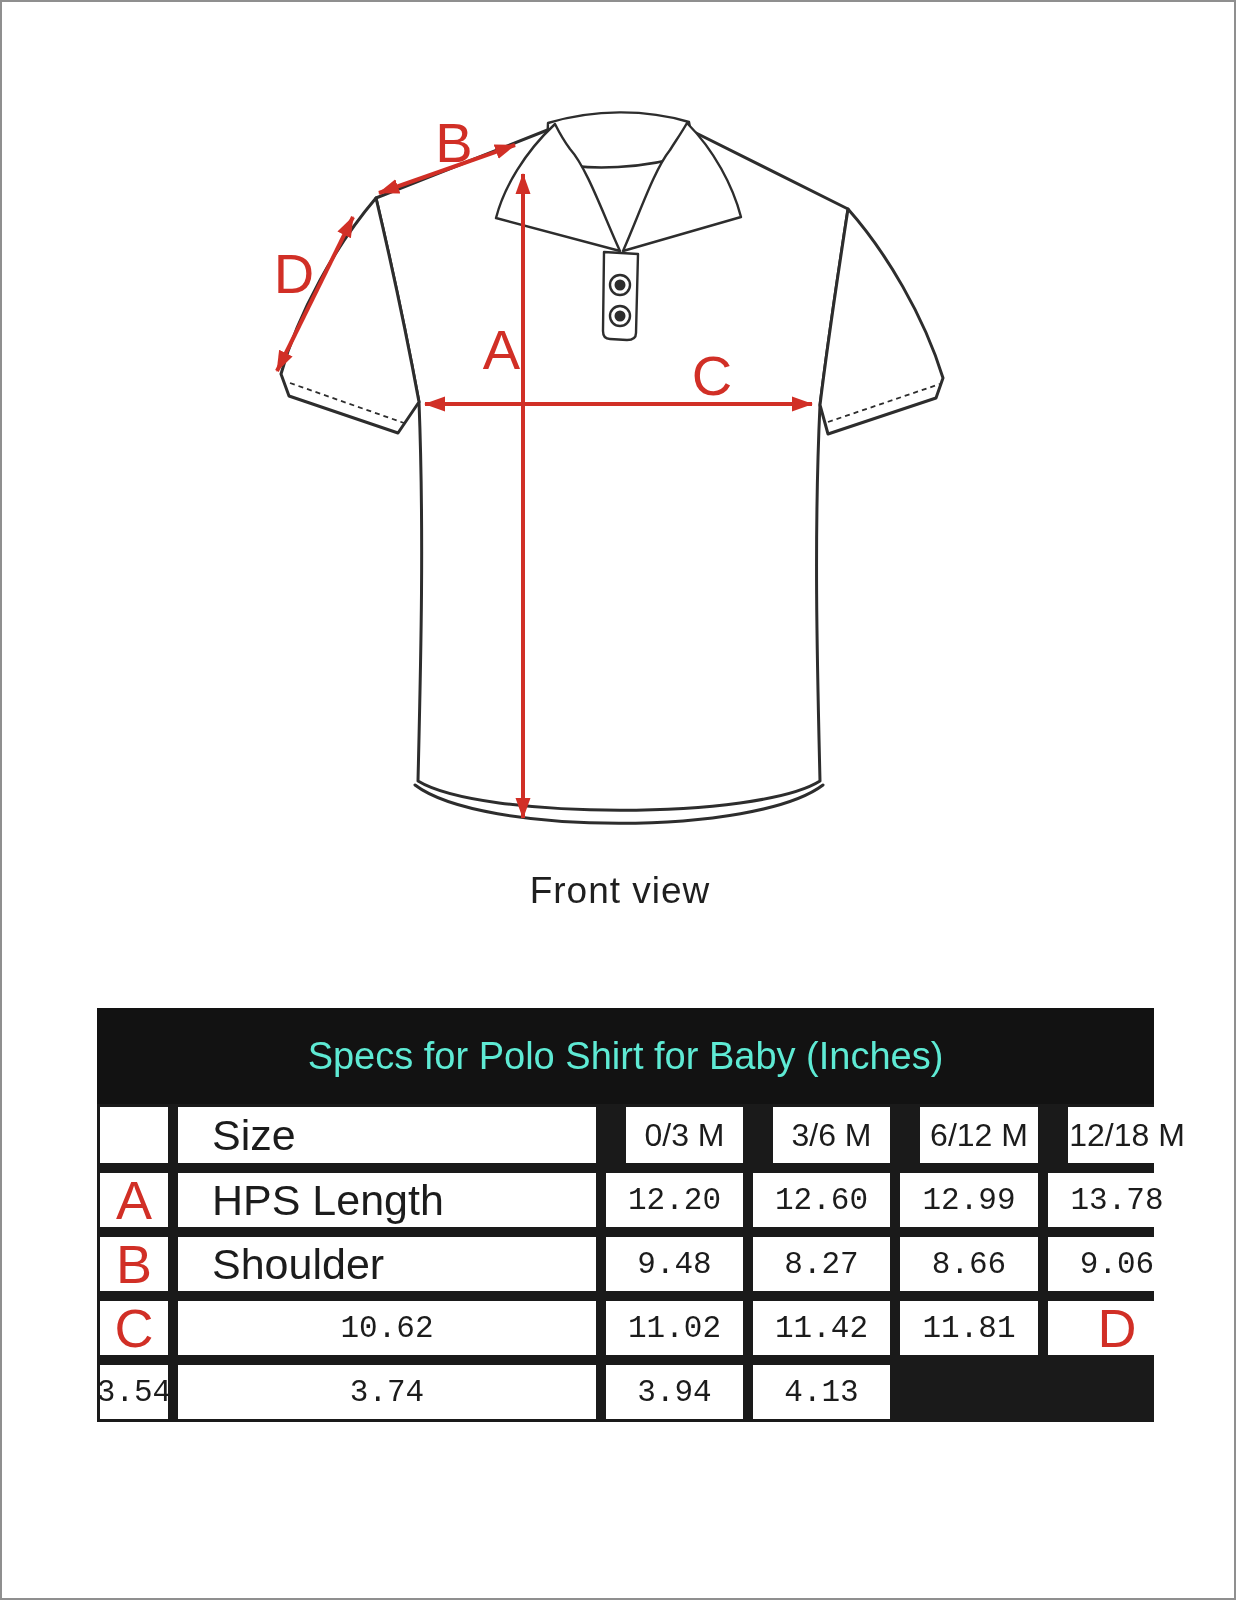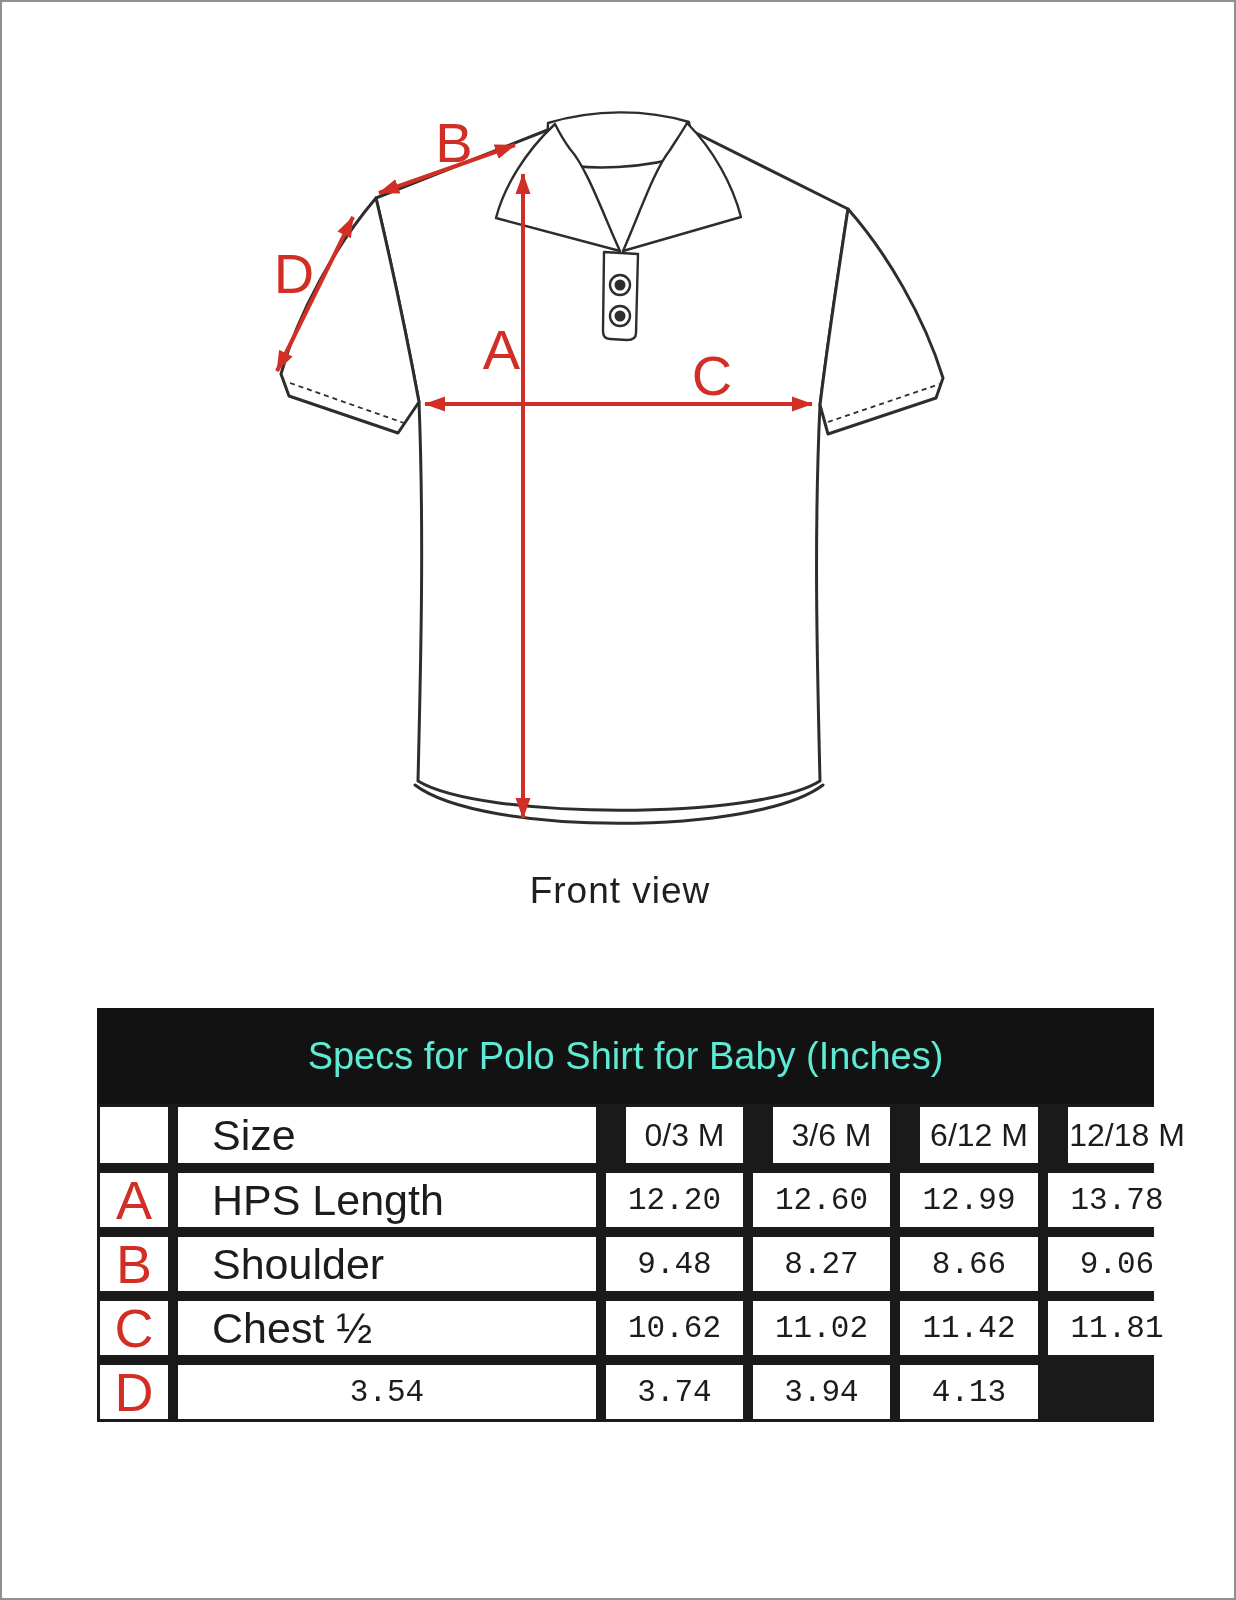--- a/index.html
+++ b/index.html
@@ -132,21 +132,20 @@
       <div class="cell value">13.78</div>
 
       <div class="cell letter">B</div>
       <div class="cell label">Shoulder</div>
       <div class="cell value">9.48</div>
       <div class="cell value">8.27</div>
       <div class="cell value">8.66</div>
       <div class="cell value">9.06</div>
 
       <div class="cell letter">C</div>
-      <div class="cell label">Chest ½</div>
       <div class="cell value">10.62</div>
       <div class="cell value">11.02</div>
       <div class="cell value">11.42</div>
       <div class="cell value">11.81</div>
 
       <div class="cell letter">D</div>
       <div class="cell value">3.54</div>
       <div class="cell value">3.74</div>
       <div class="cell value">3.94</div>
       <div class="cell value">4.13</div>

